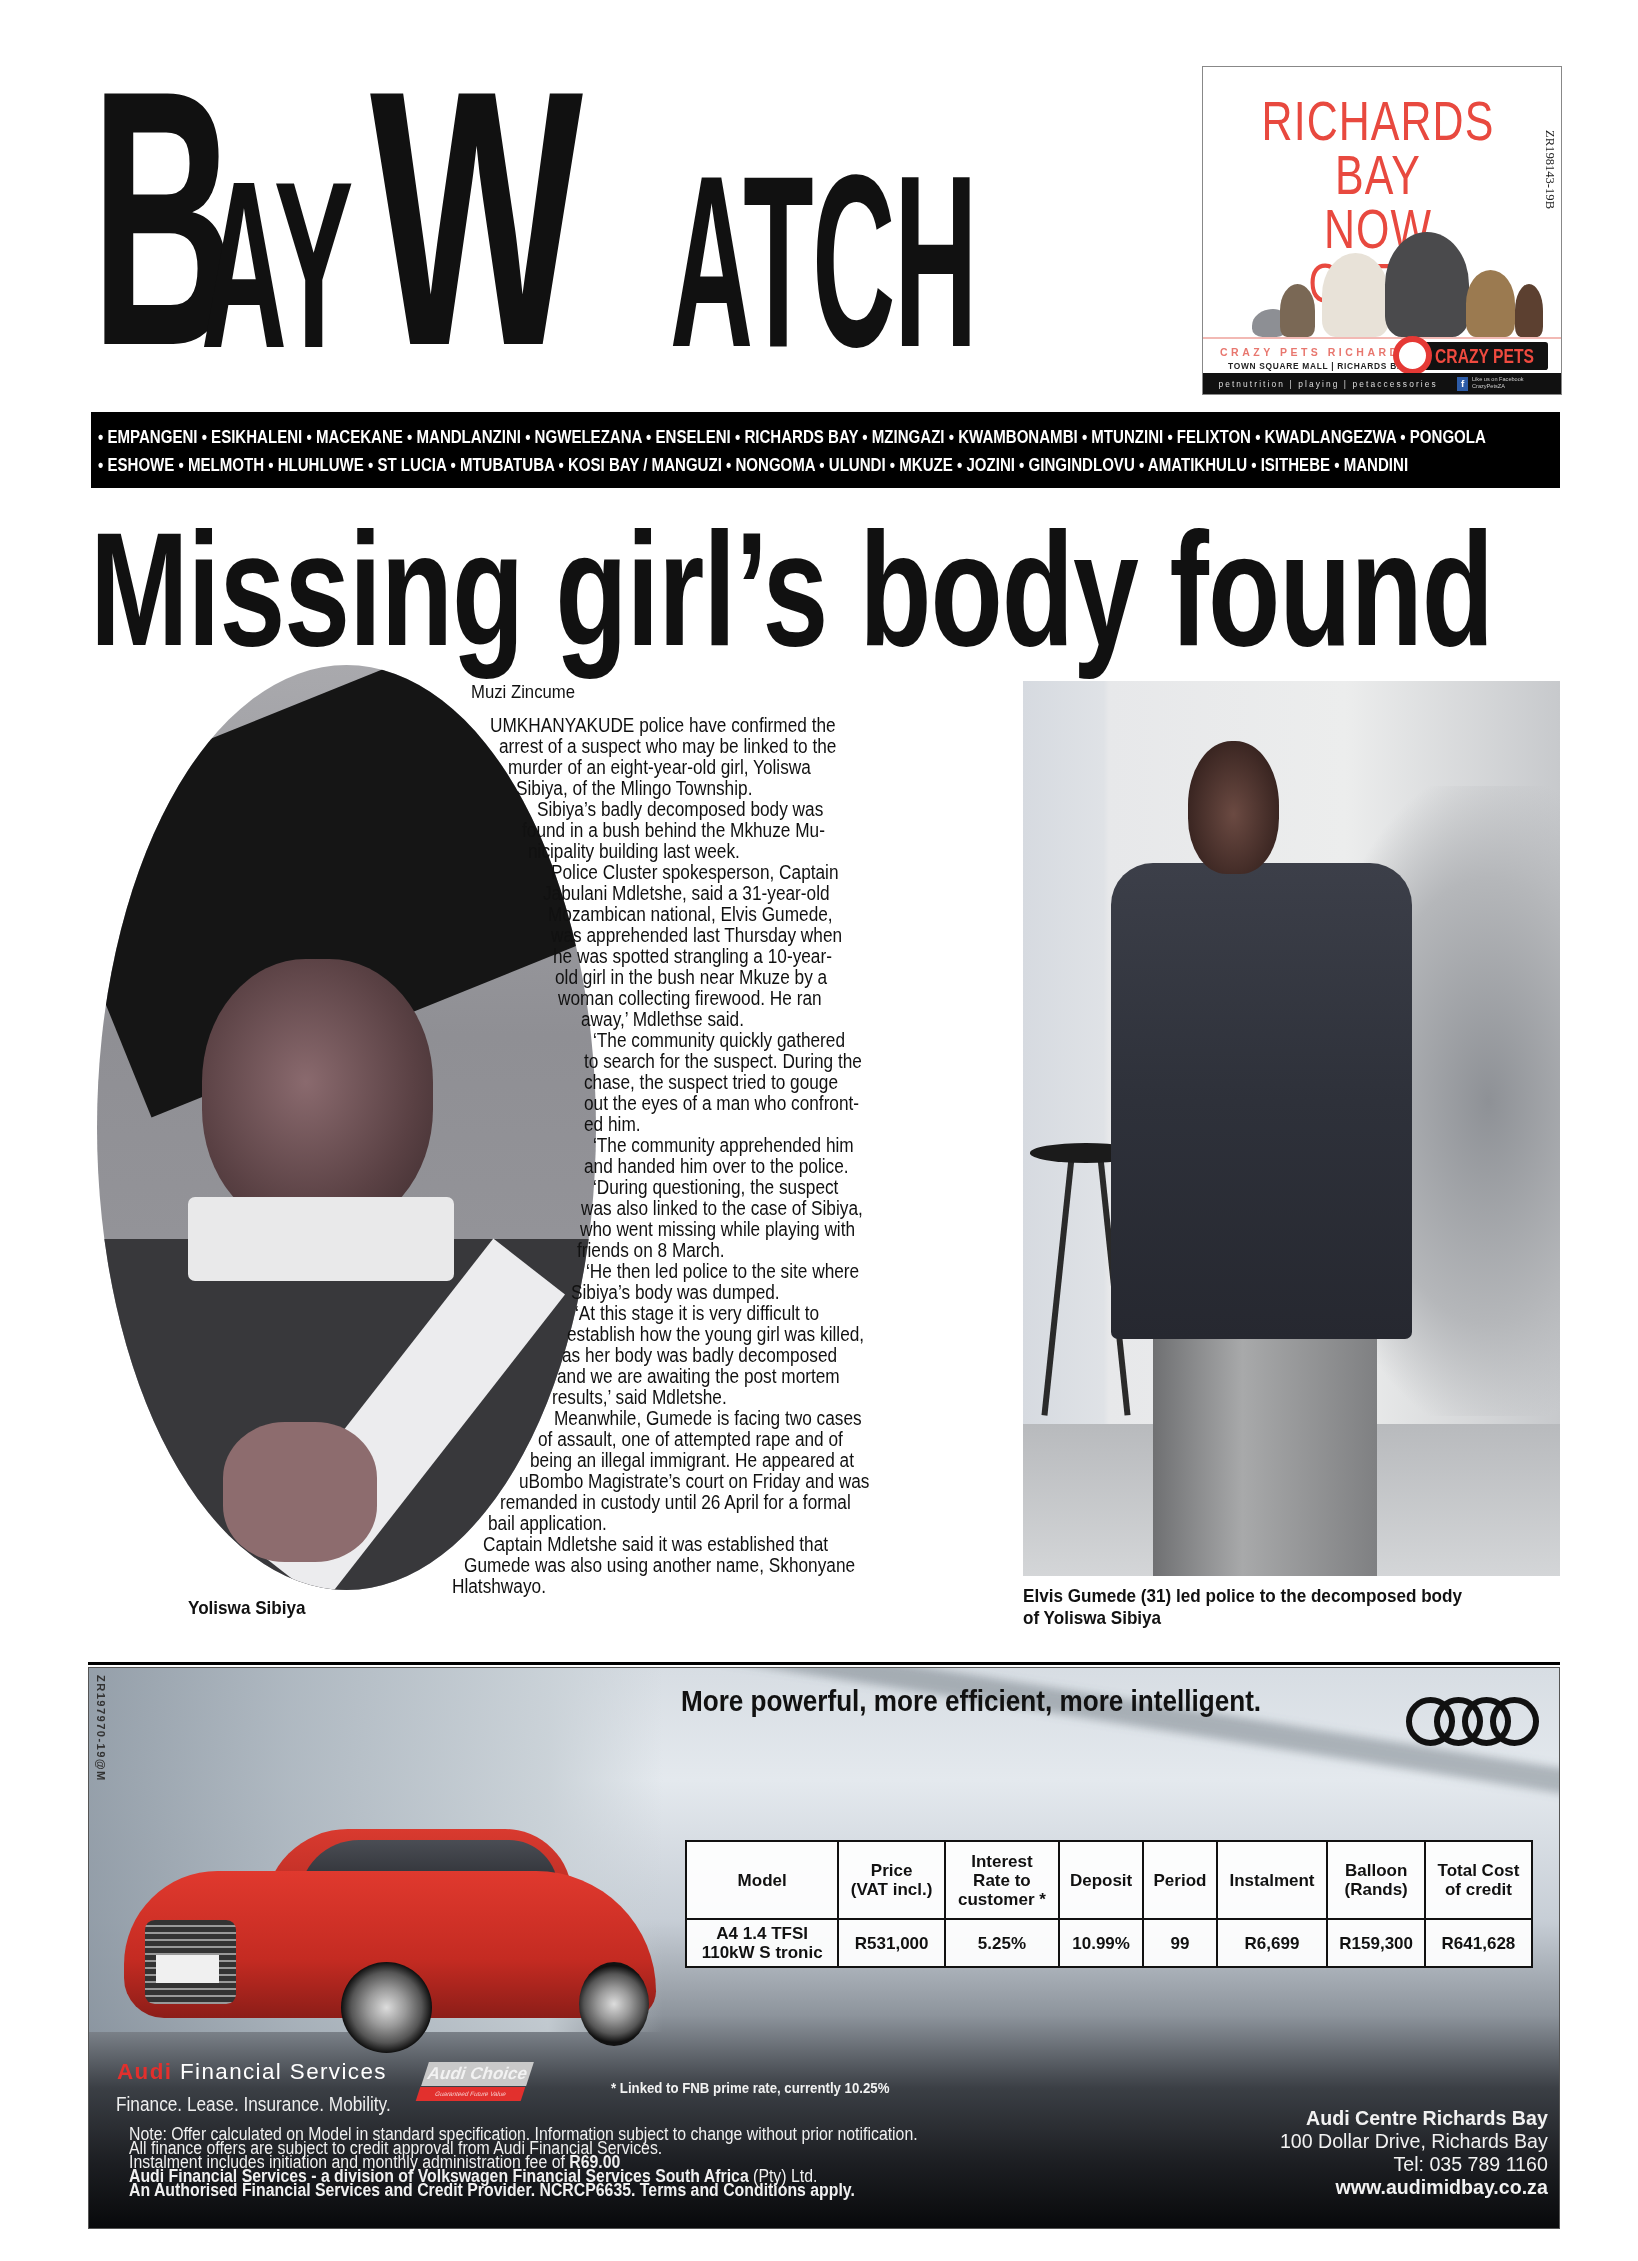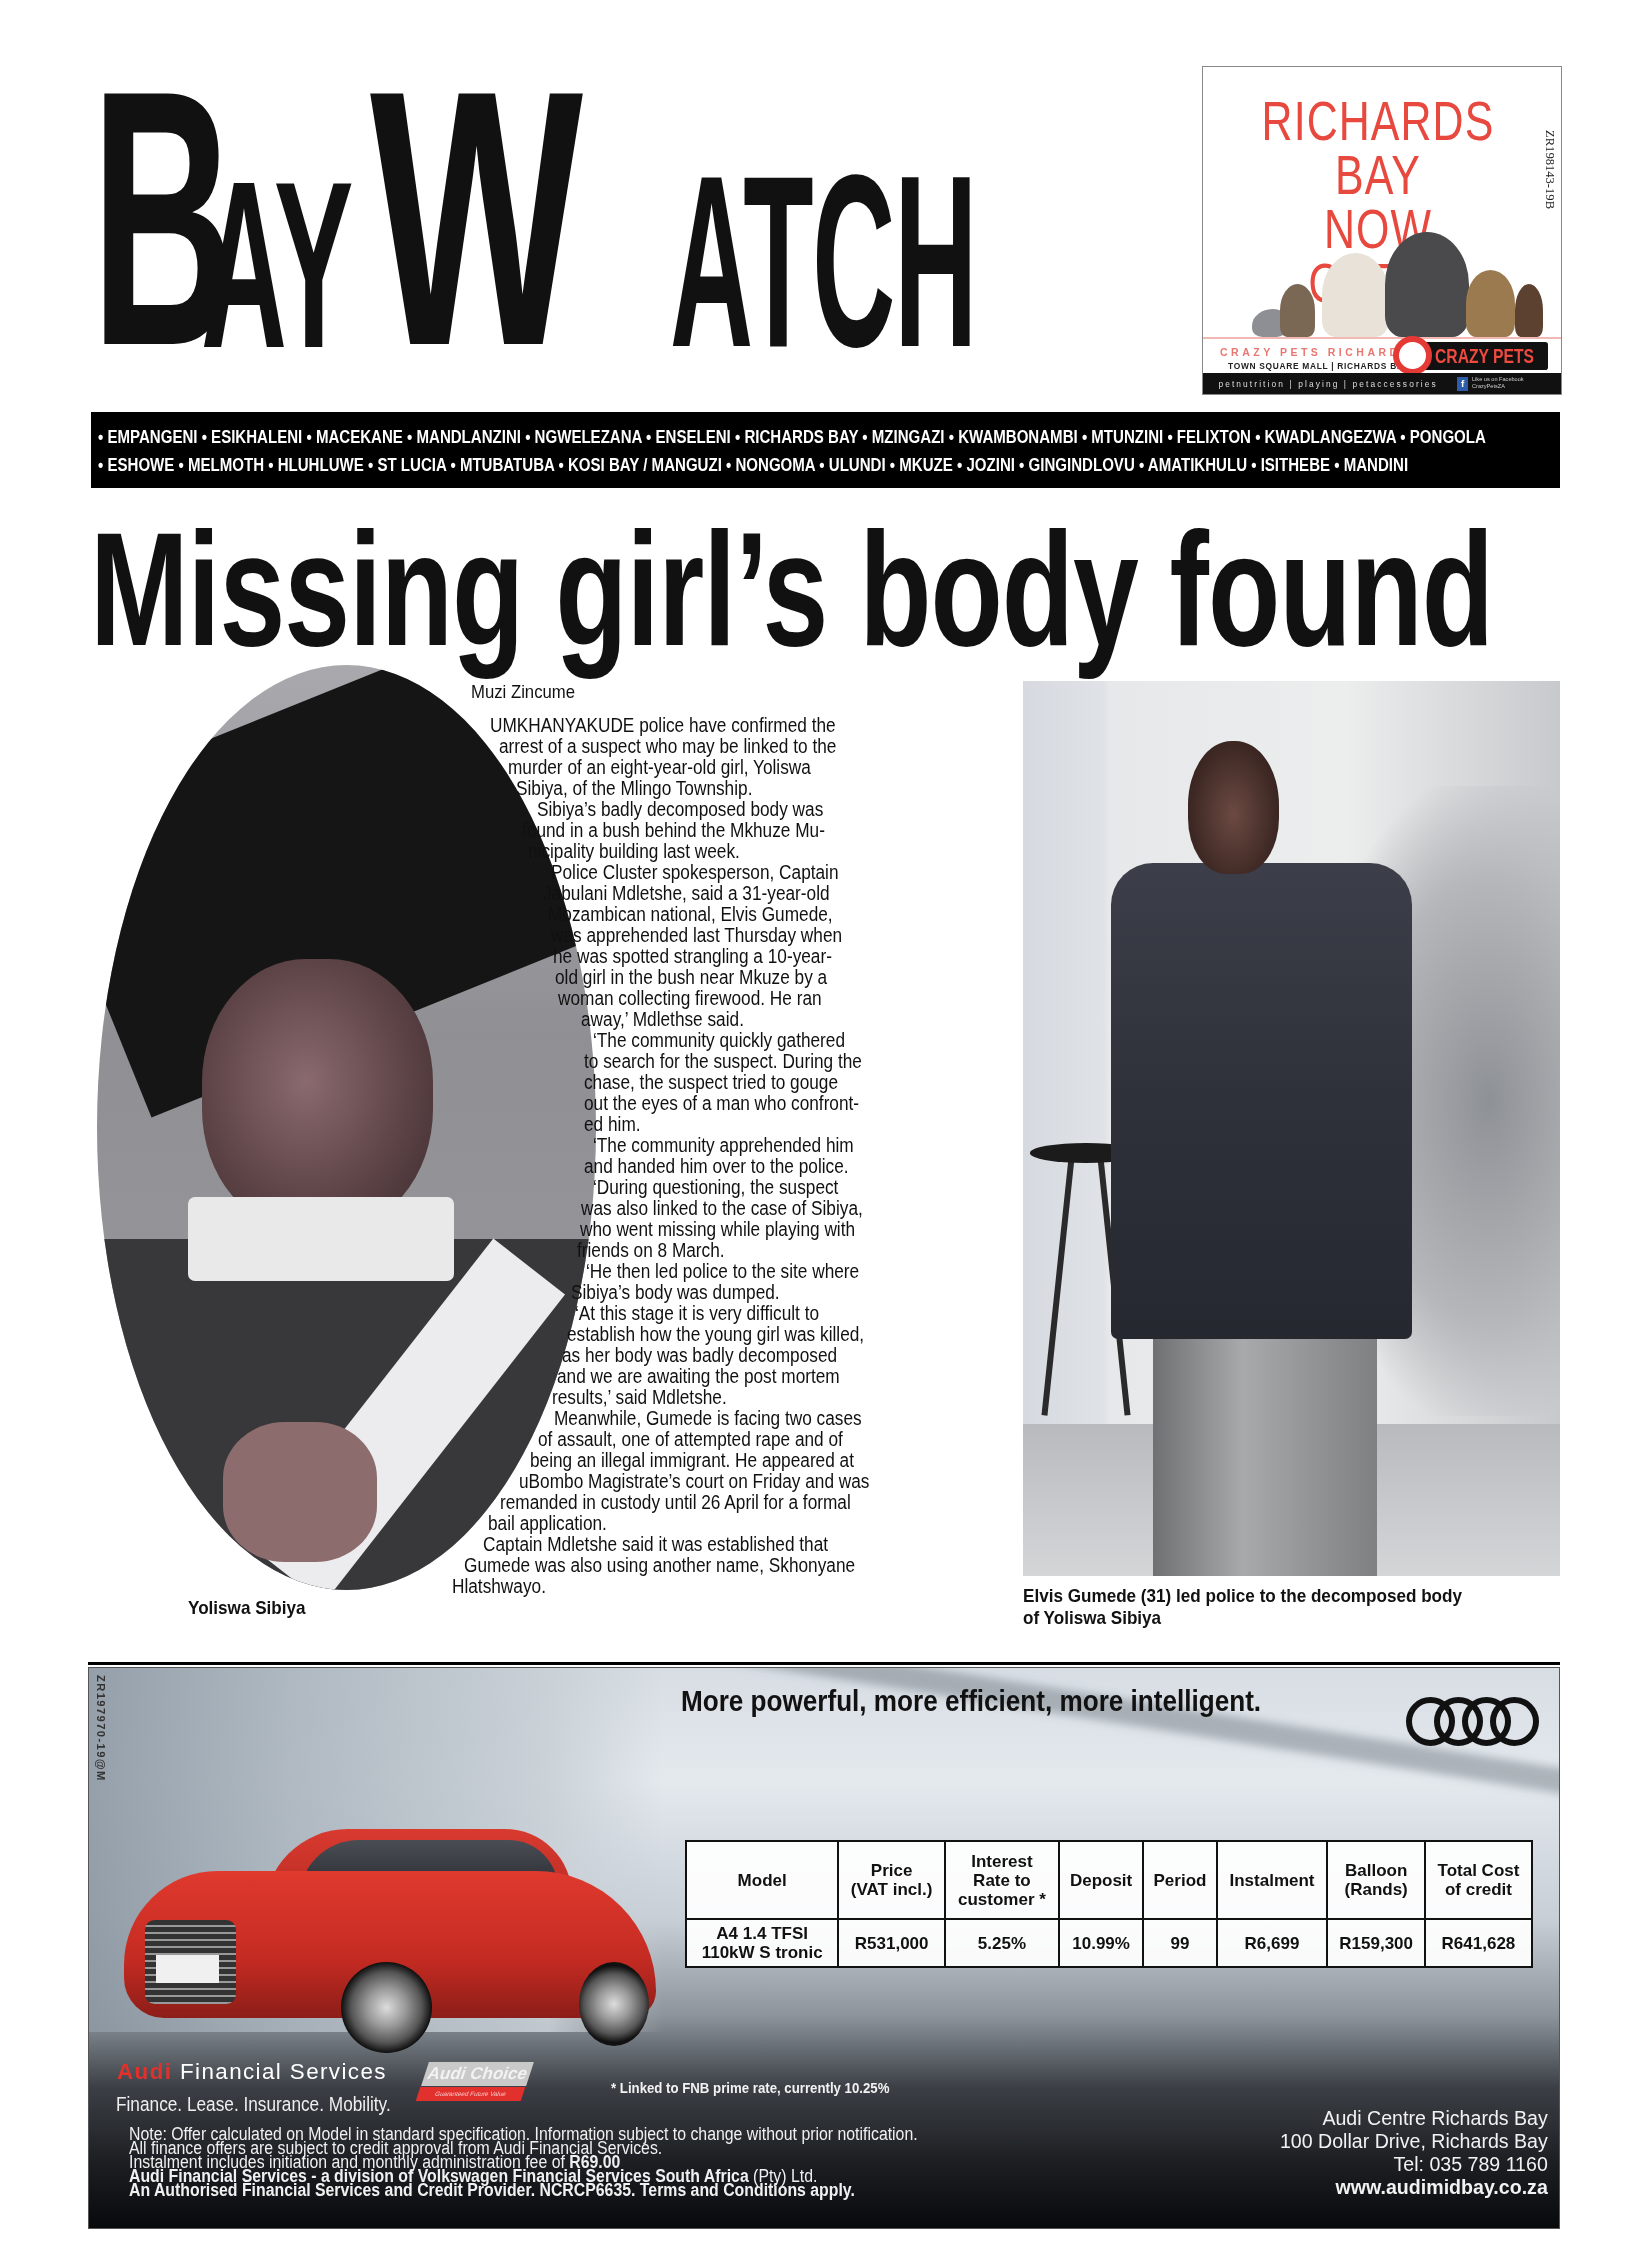--- a/index.html
+++ b/index.html
@@ -128,21 +128,21 @@
   .afs-rest { color: #fff; font-weight: 400; }
   .afs-slogan { position: absolute; left: 27px; top: 425px; color: #eee; font-size: 19.6px; white-space: nowrap; transform: scaleX(0.88); transform-origin: left top; }
   .choice-badge { position: absolute; left: 329px; top: 394px; width: 112px; height: 43px; }
   .choice-top { position: absolute; left: 7px; top: 0; width: 105px; height: 24px; background: #c9c9c9; transform: skewX(-18deg); color: #f2f2f2; font-size: 17px; font-weight: 700; text-align: center; line-height: 24px; }
   .choice-bottom { position: absolute; left: 0; top: 25px; width: 105px; height: 14px; background: #e2302d; transform: skewX(-18deg); color: #f6c9c9; font-size: 6.3px; text-align: center; line-height: 14px; white-space: nowrap; }
   .fnb-note { position: absolute; left: 522px; top: 412px; color: #f2f2f2; font-size: 14.7px; font-weight: 700; white-space: nowrap; transform: scaleX(0.9); transform-origin: left top; }
   .audi-legal { position: absolute; left: 40px; top: 459px; color: #f0f0f0; font-size: 18px; line-height: 14px; white-space: nowrap; }
   .audi-legal div { transform: scaleX(0.88); transform-origin: left top; }
   .audi-legal .b { font-weight: 700; }
   .dealer { position: absolute; right: 11.2px; top: 438px; text-align: right; color: #f2f2f2; white-space: nowrap; }
-  .dealer-name { font-size: 19.6px; font-weight: 400; line-height: 24px; }
+  .dealer-name { font-size: 19.6px; font-weight: 700; line-height: 24px; }
   .dealer-line { font-size: 19.6px; line-height: 23px; }
   .dealer-web { font-size: 19.6px; font-weight: 700; line-height: 23px; }
 </style>
 </head>
 <body>
 
 <div class="masthead">
   <div class="mast-B">B</div>
   <div class="mast-AY">AY</div>
   <div class="mast-W">W</div>

